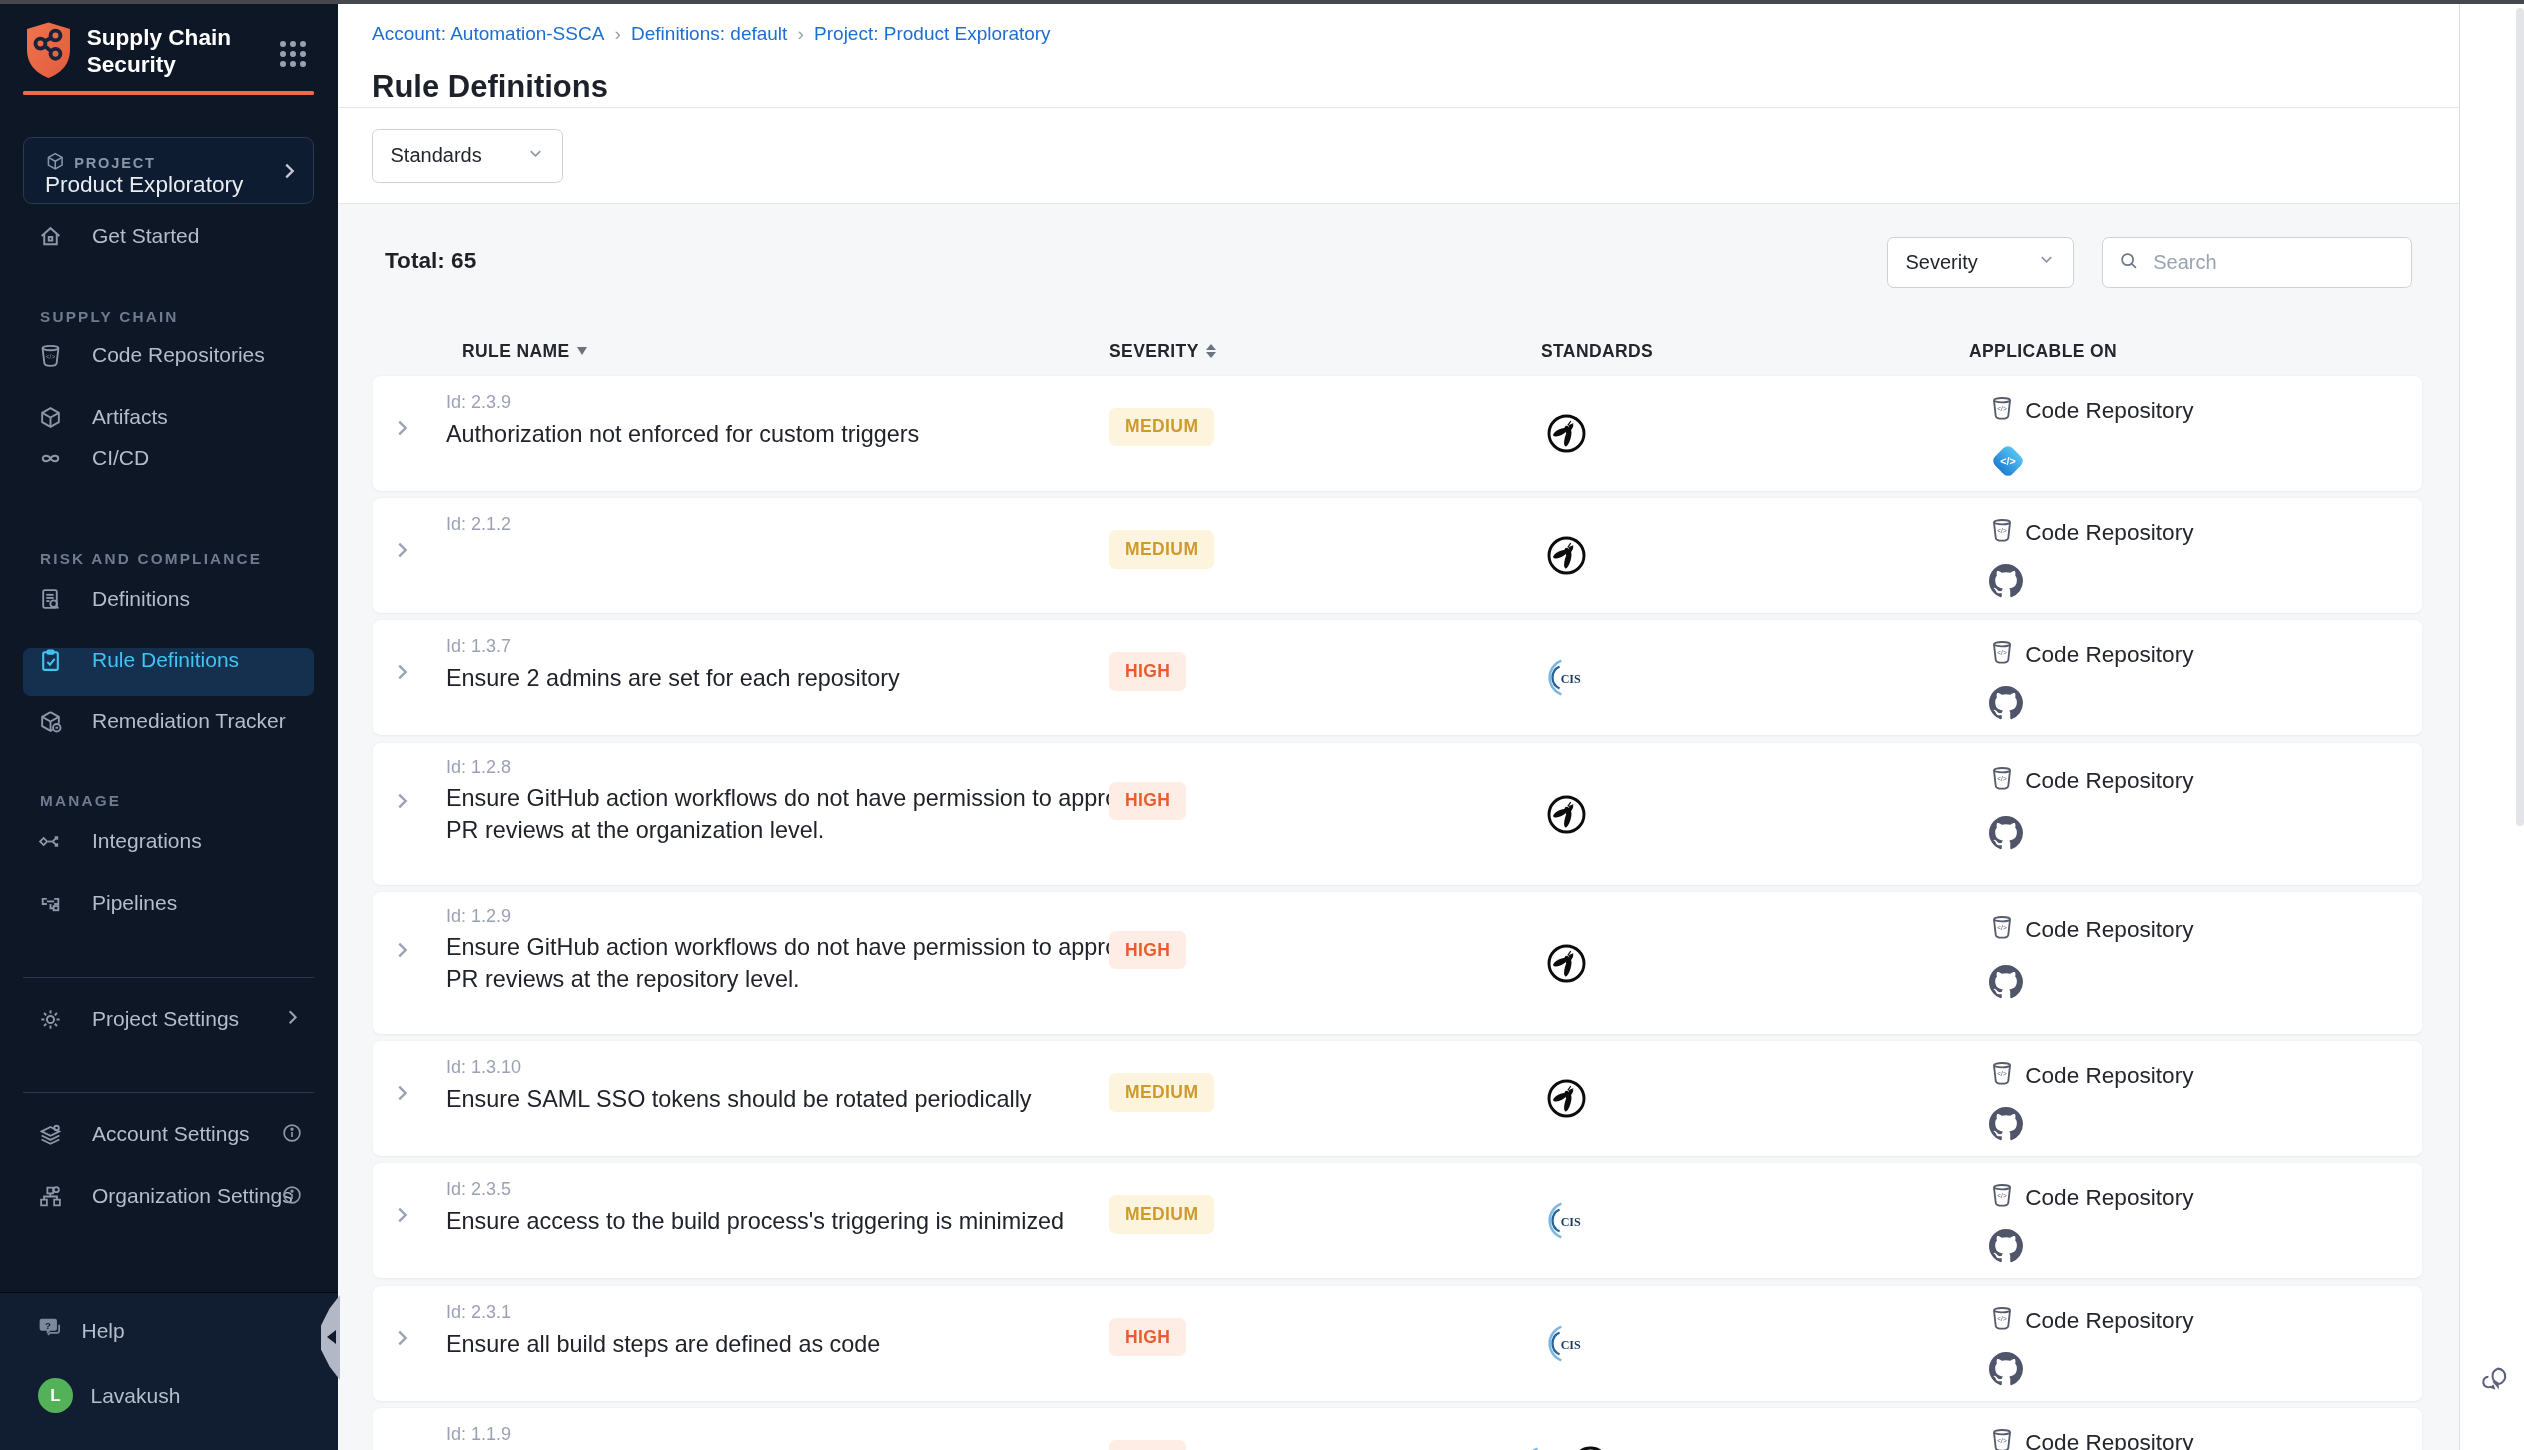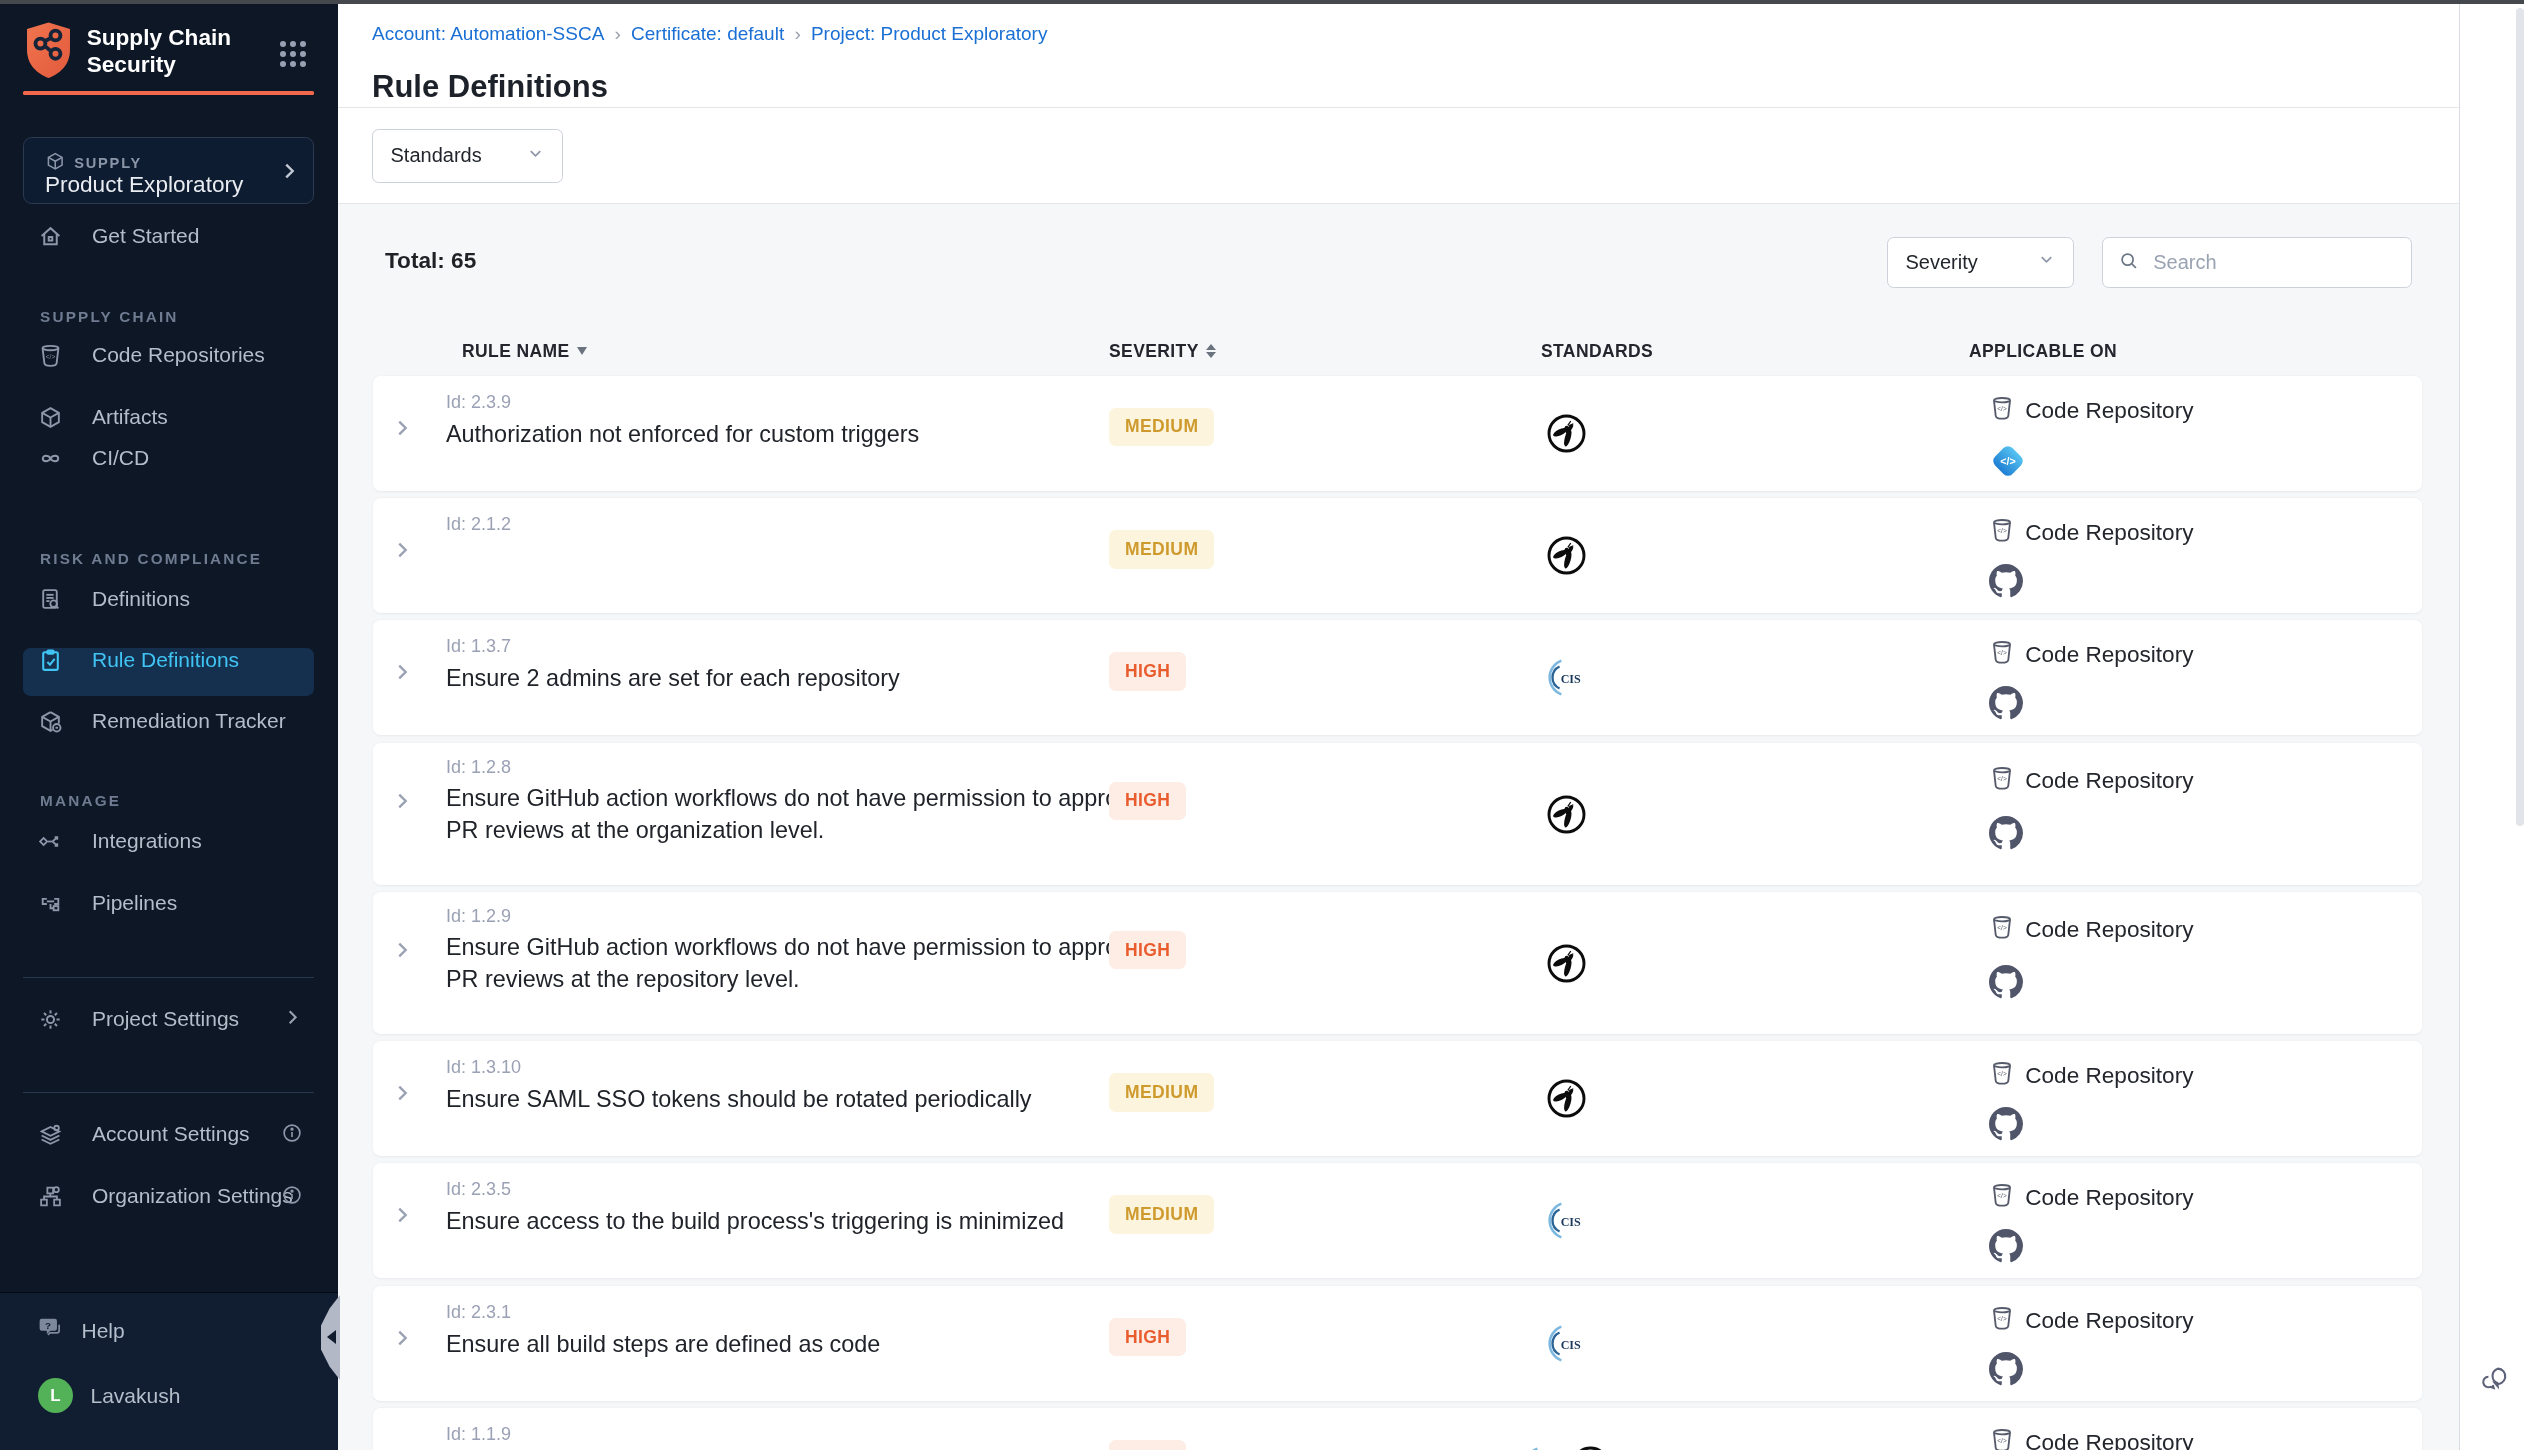--- a/index.html
+++ b/index.html
@@ -113,21 +113,21 @@
     </div>
     <div class="orange-line"></div>
 
     <div class="project-card">
       <div class="project-top">
         <span><svg width="20.5" height="20.5" viewBox="0 0 24 24" fill="none" stroke="#8b95a8" stroke-width="1.8">
               <path d="M12 3 L20 7.5 V16.5 L12 21 L4 16.5 V7.5 Z"></path>
               <path d="M4 7.5 L12 12 L20 7.5"></path>
               <path d="M12 12 V21"></path>
             </svg></span>
-        <span>SUPPLY</span>
+        <span>PROJECT</span>
       </div>
       <div class="project-name">Product Exploratory</div>
       <span class="project-chev"><svg width="22" height="22" viewBox="0 0 24 24" fill="none" stroke="#c2c9d4" stroke-width="2.6">
             <polyline points="9 5 16 12 9 19"></polyline>
           </svg></span>
     </div>
 
     <div class="nav-item" style="top:224px">
       <span><svg width="25" height="25" viewBox="0 0 24 24" fill="none" stroke="#8e97a9" stroke-width="1.9">
             <path d="M3.5 11.5 L12 4 L20.5 11.5"></path>
@@ -291,21 +291,21 @@
       </div>
     </div>
   </aside>
   <div class="collapse-handle"></div>
   <div class="collapse-tri"></div>
 
   <main class="main">
     <nav class="breadcrumb">
       <span class="crumb">Account: Automation-SSCA</span>
       <span class="sep">›</span>
-      <span class="crumb">Certificate: default</span>
+      <span class="crumb">Definitions: default</span>
       <span class="sep">›</span>
       <span class="crumb">Project: Product Exploratory</span>
     </nav>
     <h1 class="page-title">Rule Definitions</h1>
     <div class="hdiv1"></div>
 
     <div class="dropdown standards-dd">
       <span>Standards</span>
       <span><svg width="19" height="19" viewBox="0 0 24 24" fill="none" stroke="#8e97a9" stroke-width="2.2">
             <polyline points="6 9 12 15 18 9"></polyline>

